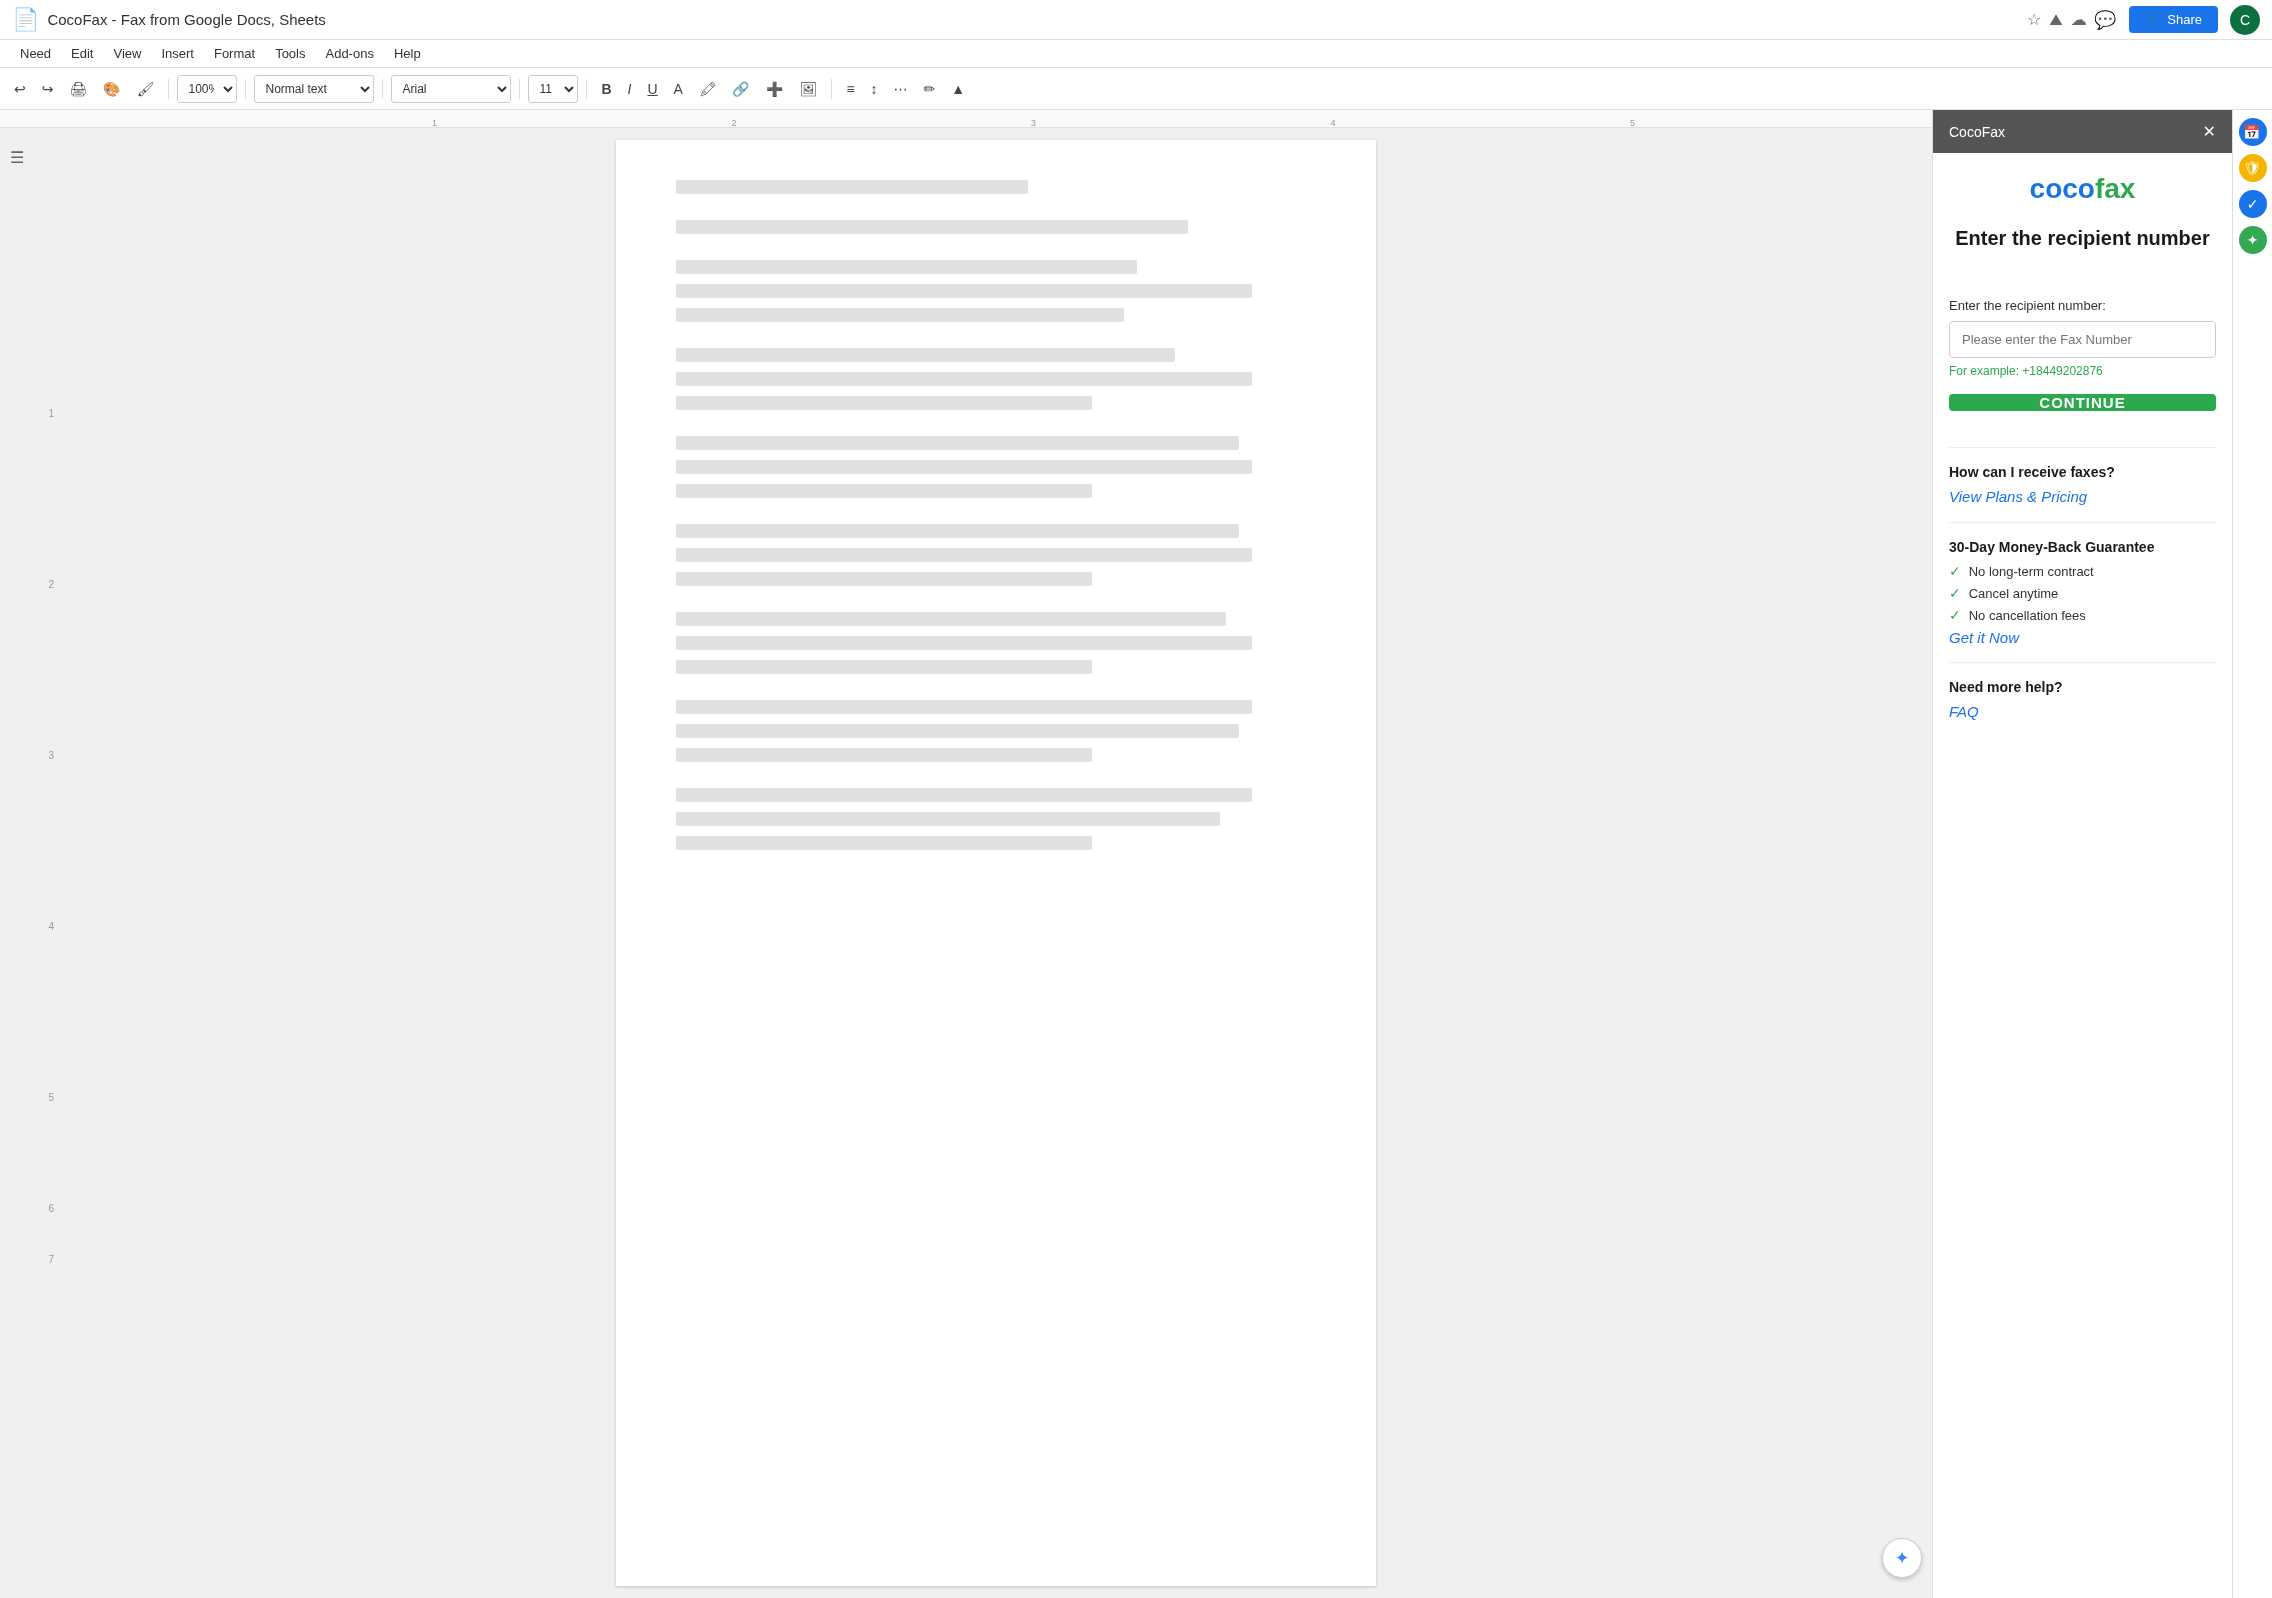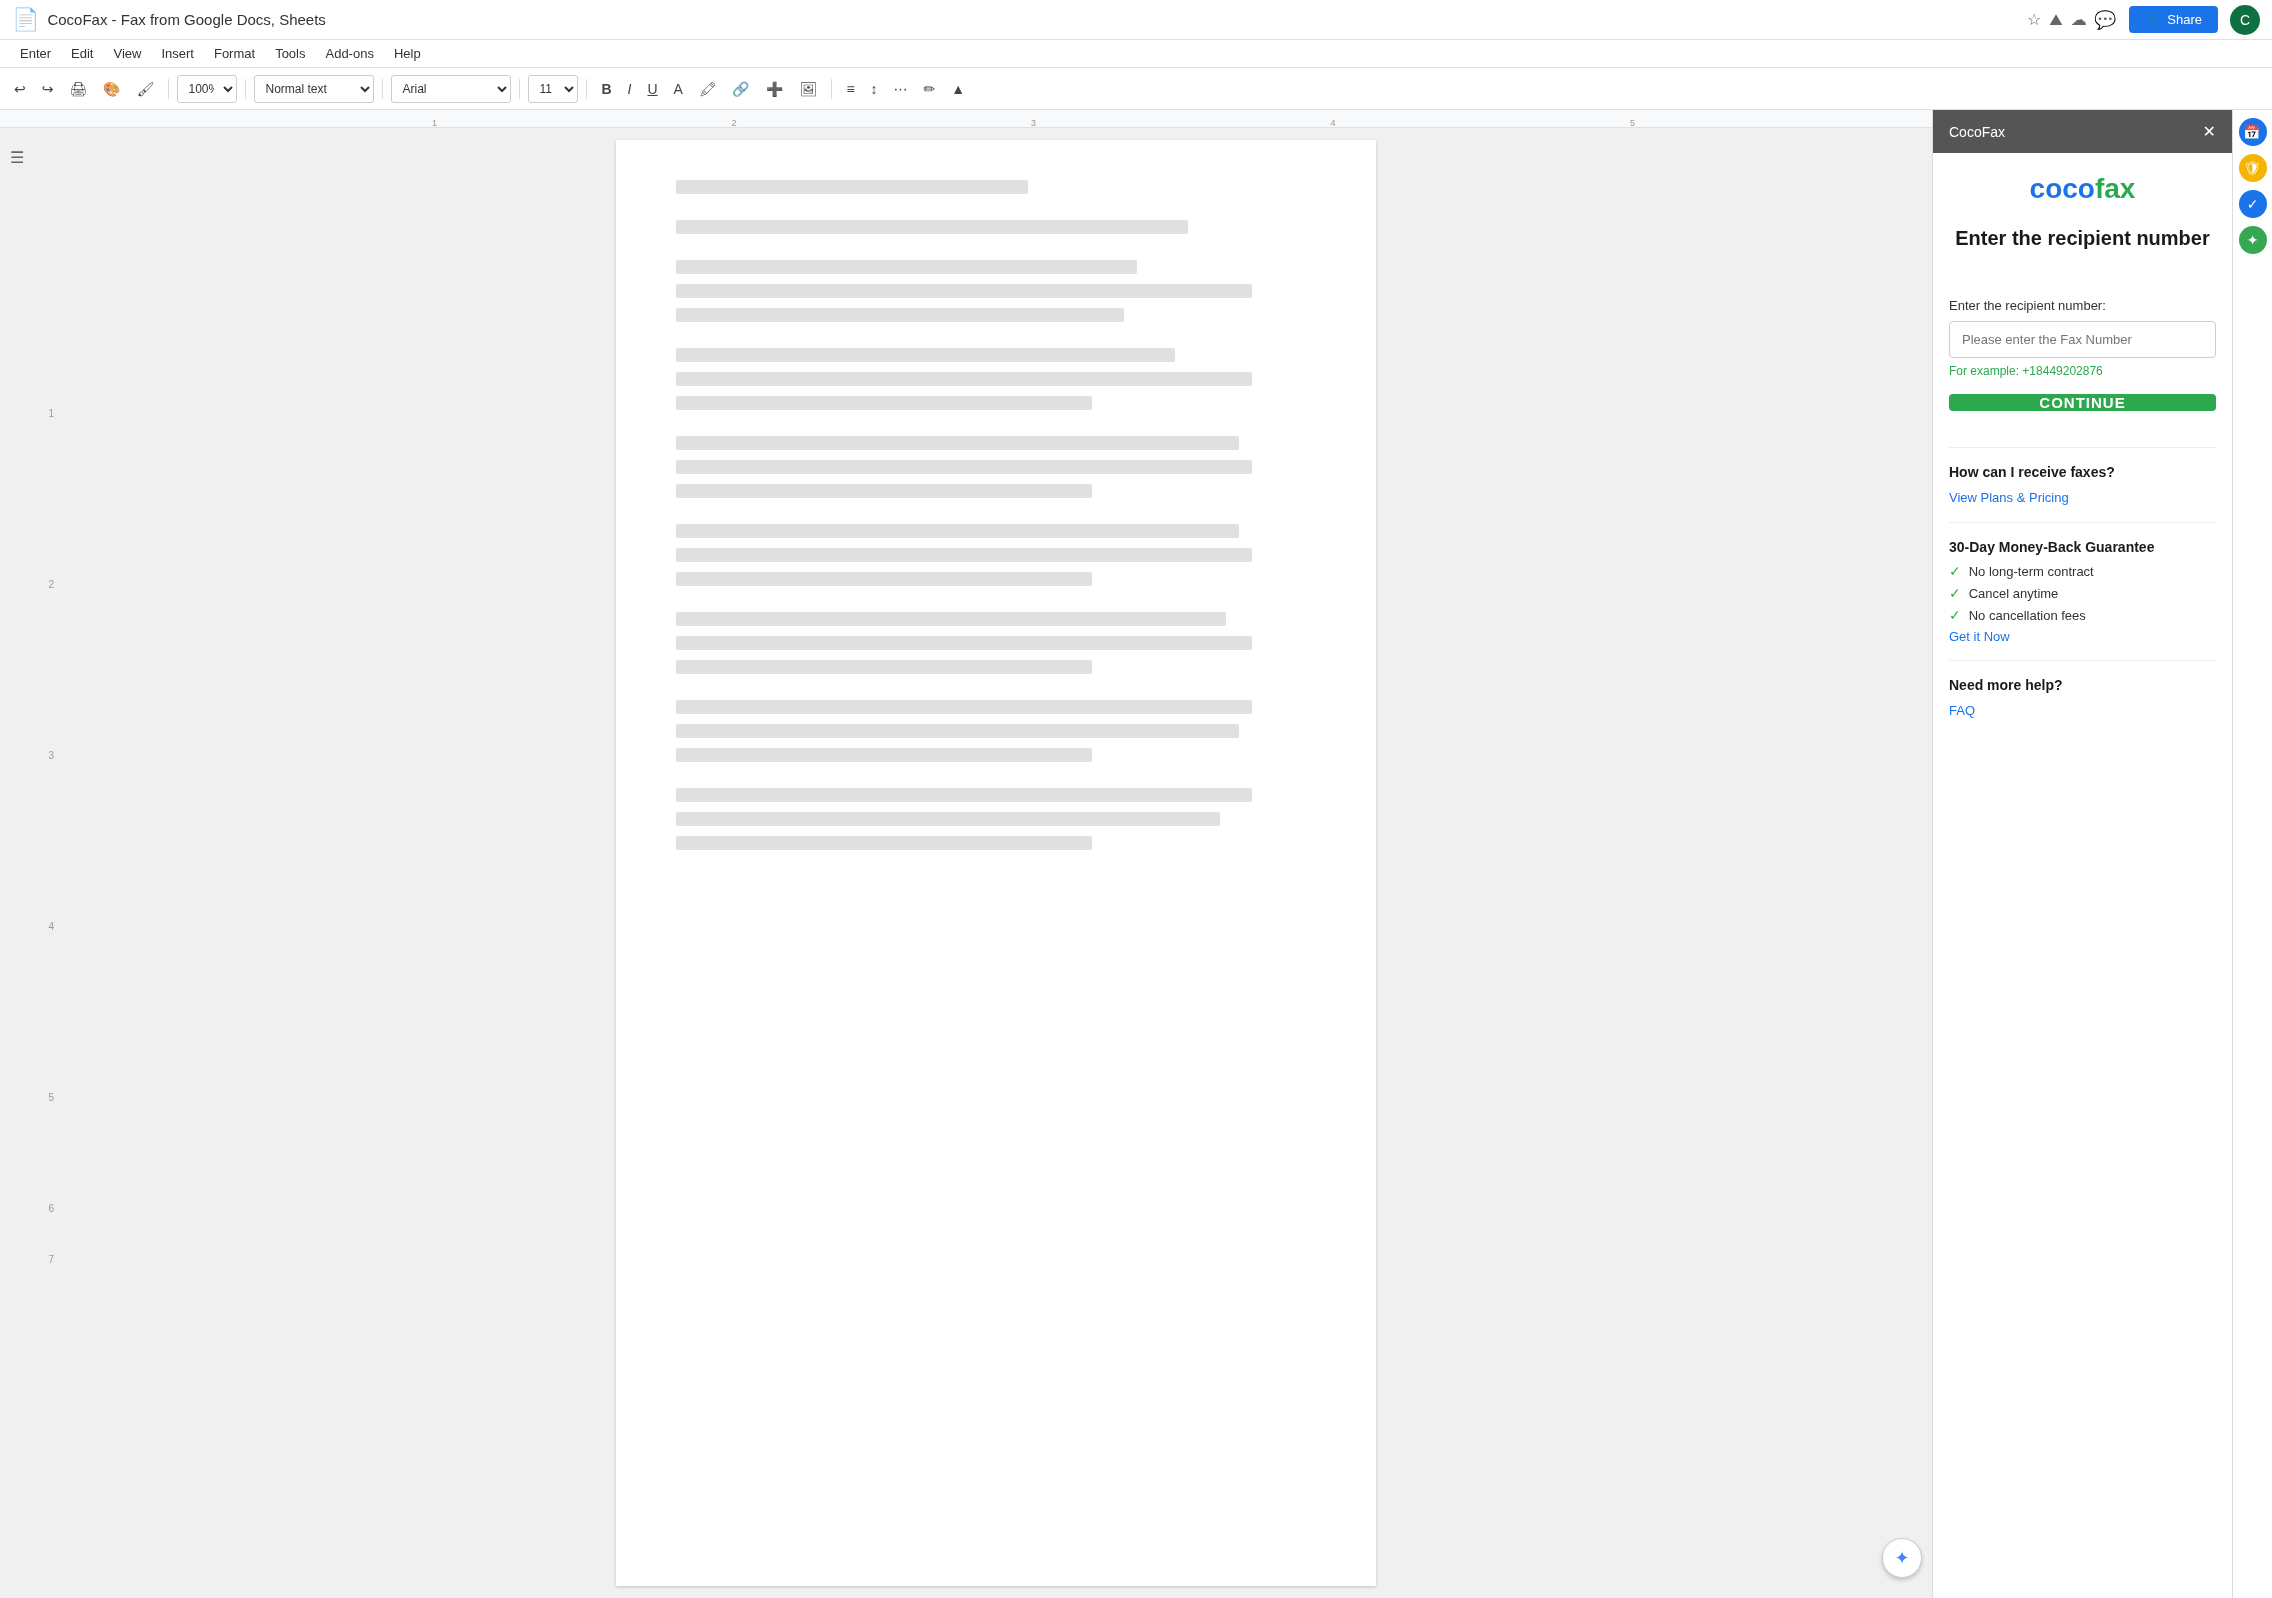--- a/index.html
+++ b/index.html
@@ -182,21 +182,21 @@
     .continue-btn {
       width: 100%; background: #2ca84e; color: #fff; border: none;
       border-radius: 4px; font-size: 15px; font-weight: 700;
       cursor: pointer; letter-spacing: 1px; margin-bottom: 20px;
     }
 
     
     .info-section { margin-bottom: 16px; }
     .info-heading { font-size: 14px; font-weight: 700; color: #1a1a1a; margin-bottom: 8px; }
     .info-text { font-size: 13px; color: #555; line-height: 1.5; margin-bottom: 6px; }
-    .info-link { font-size: 13px; color: #1a73e8; cursor: pointer; text-decoration: none; }
+    .info-link { font-size: 15px; color: #1a73e8; cursor: pointer; text-decoration: none; font-style: italic; }
     .check-item {
       display: flex; align-items: center; gap: 8px;
       font-size: 13px; color: #333; margin-bottom: 6px;
     }
     .check-icon { color: #2ca84e; font-size: 14px; }
     .section-divider { border: none; border-top: 1px solid #eee; margin: 16px 0; }
 
     
     .far-right {
       width: 40px; min-width: 40px;
@@ -243,21 +243,21 @@
     <span class="chat-icon">💬</span>
     <button class="share-btn">
       <span>👤</span>
       <span>Share</span>
     </button>
     <div class="avatar">C</div>
   </div>
 </div>
 
 <div class="menu-bar">
-  <span class="menu-item">Enter</span>
+  <span class="menu-item">Need</span>
   <span class="menu-item">Edit</span>
   <span class="menu-item">View</span>
   <span class="menu-item">Insert</span>
   <span class="menu-item">Format</span>
   <span class="menu-item">Tools</span>
   <span class="menu-item">Add-ons</span>
   <span class="menu-item">Help</span>
 </div>
 
 <div class="toolbar">

